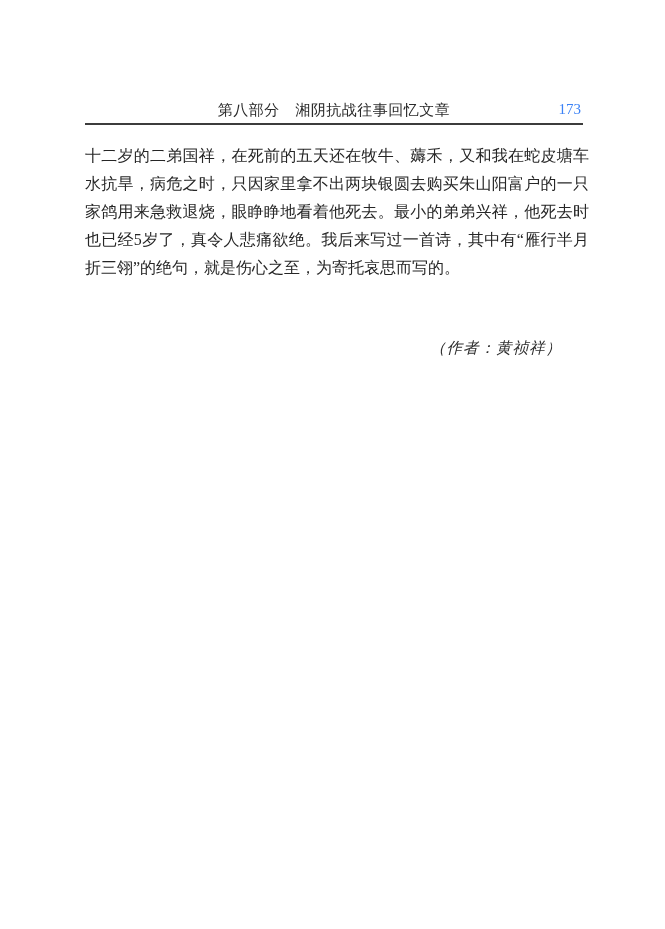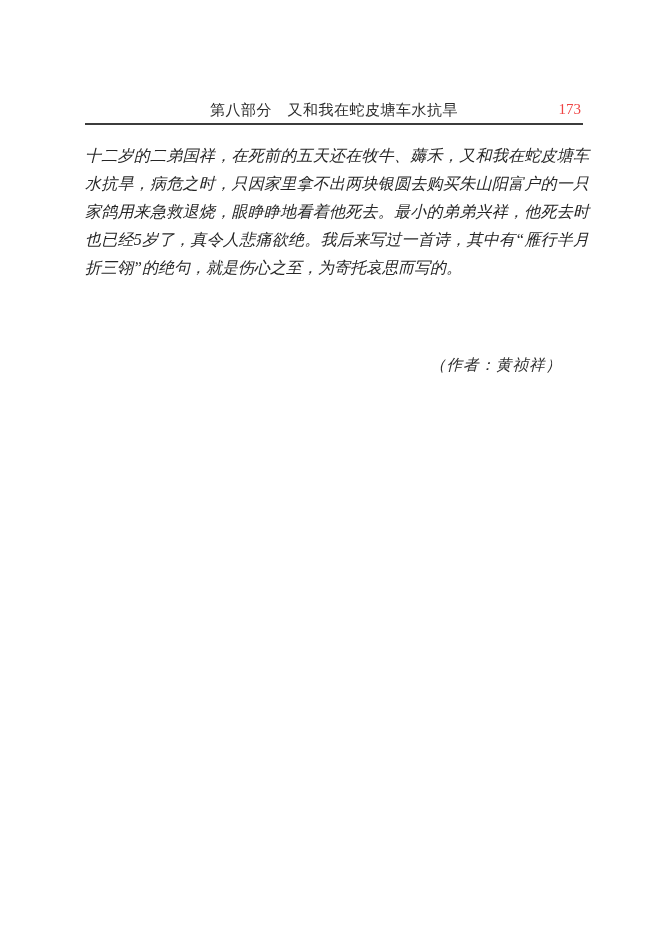--- a/index.html
+++ b/index.html
@@ -32,21 +32,21 @@
     font-size: 15px;
     letter-spacing: 0.5px;
     color: #2b2b2b;
     white-space: nowrap;
   }
   .page-number {
     position: absolute;
     right: 2px;
     top: 0;
     font-size: 15px;
-    color: #ef4444;
+    color: #3b82f6;
   }
   .header-rule {
     position: absolute;
     top: 123px;
     left: 85px;
     width: 498px;
     height: 2px;
     background: #3c3c3c;
   }
   .article-body {
@@ -56,47 +56,46 @@
     width: 504px;
     font-size: 16px;
     line-height: 28px;
     text-align: justify;
     text-justify: inter-ideograph;
     color: #262626;
   }
   .article-body p {
     margin: 0;
     padding: 0;
-    font-style: italic;
   }
   .para-continued {
     text-indent: 0;
   }
   .para-indented {
     text-indent: 2em;
   }
   .author-attribution {
     position: absolute;
-    top: 354px;
+    top: 337px;
     right: 103px;
     font-size: 15.5px;
     line-height: 22px;
     font-style: italic;
     letter-spacing: 1px;
     color: #2e2e2e;
     white-space: nowrap;
   }
 </style>
 </head>
 <body>
 
 <div class="page">
 
   <div class="running-header">
-    <div class="section-title">第八部分　又和我在蛇皮塘车水抗旱</div>
+    <div class="section-title">第八部分　湘阴抗战往事回忆文章</div>
     <div class="page-number">173</div>
   </div>
 
   <div class="header-rule"></div>
 
   <div class="article-body">
     <p class="para-continued">十二岁的二弟国祥，在死前的五天还在牧牛、薅禾，又和我在蛇皮塘车水抗旱，病危之时，只因家里拿不出两块银圆去购买朱山阳富户的一只家鸽用来急救退烧，眼睁睁地看着他死去。最小的弟弟兴祥，他死去时也已经5岁了，真令人悲痛欲绝。我后来写过一首诗，其中有“雁行半月折三翎”的绝句，就是伤心之至，为寄托哀思而写的。</p>
   </div>
 
   <div class="author-attribution">（作者：黄祯祥）</div>

